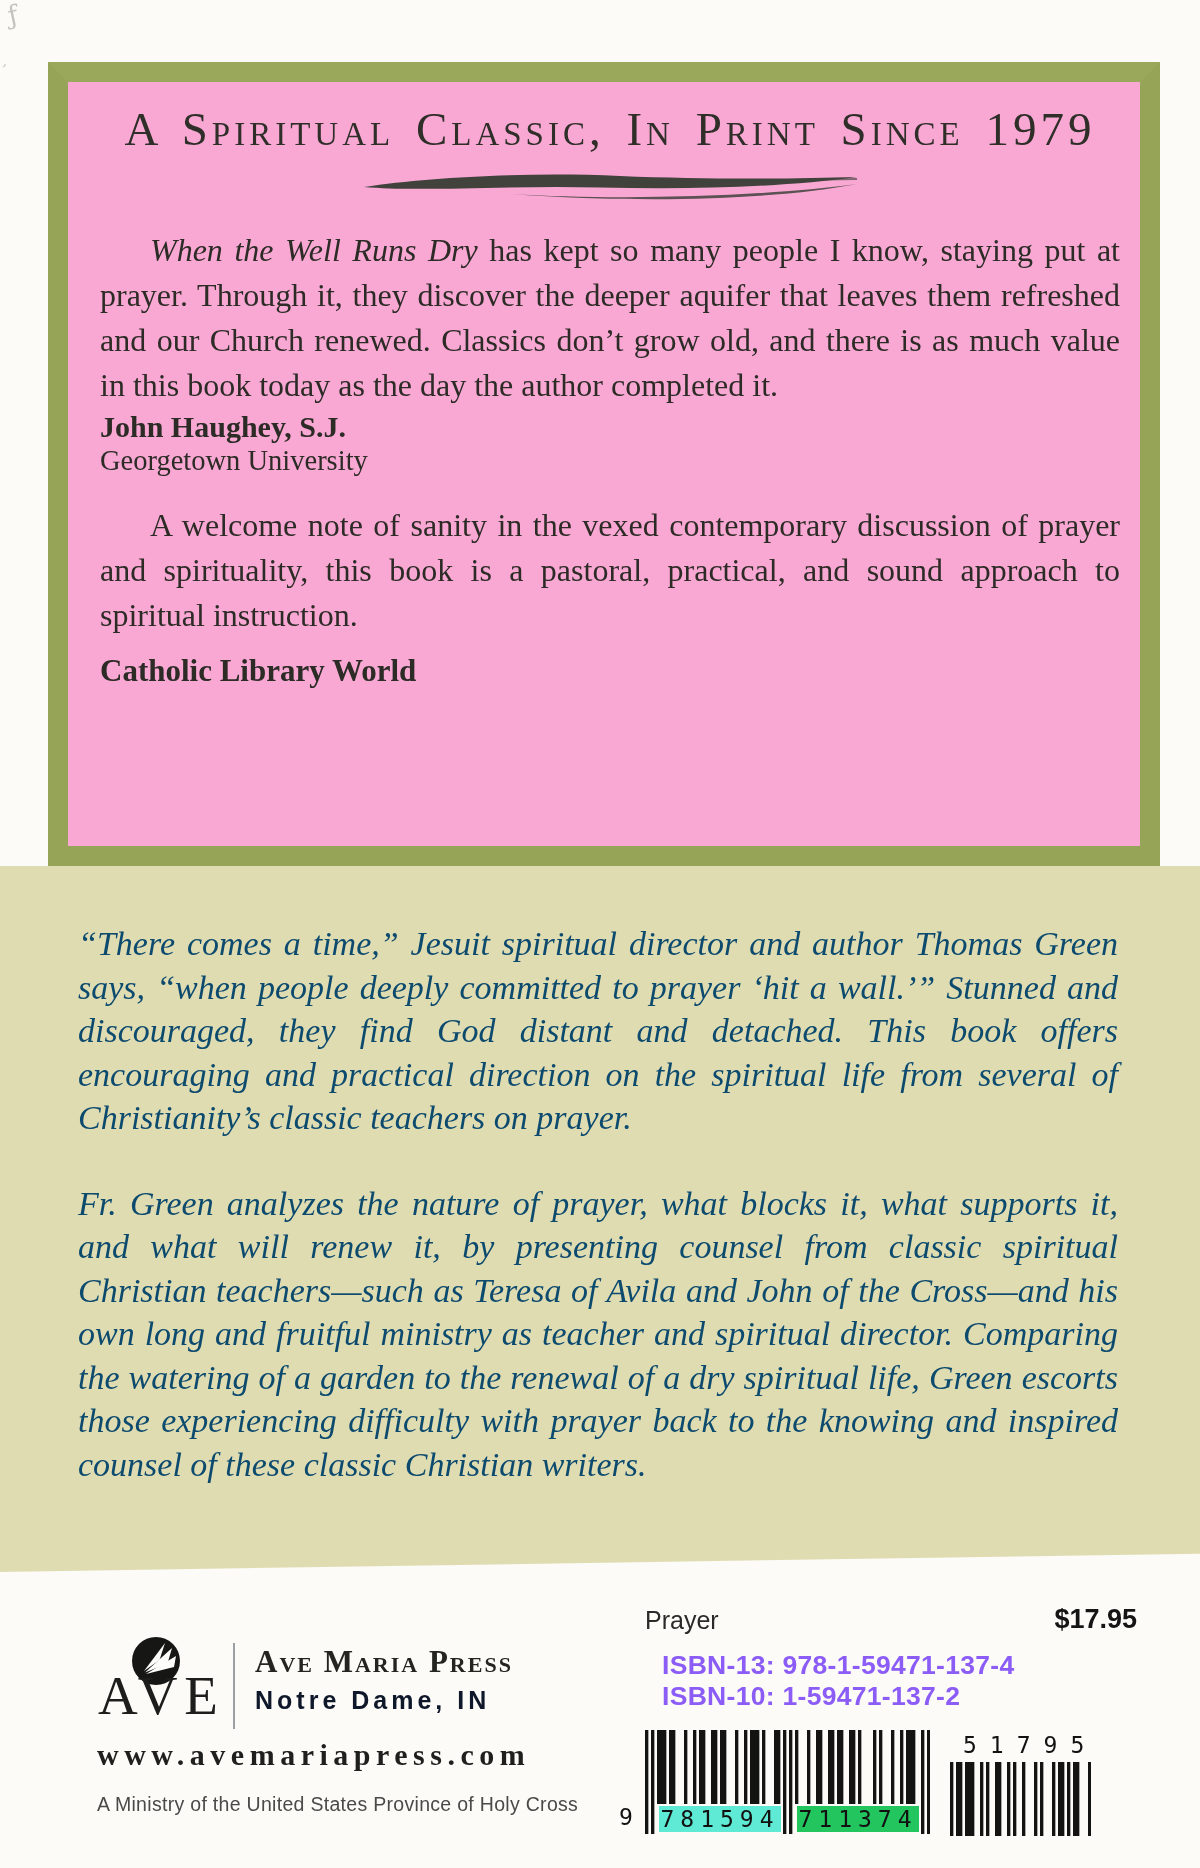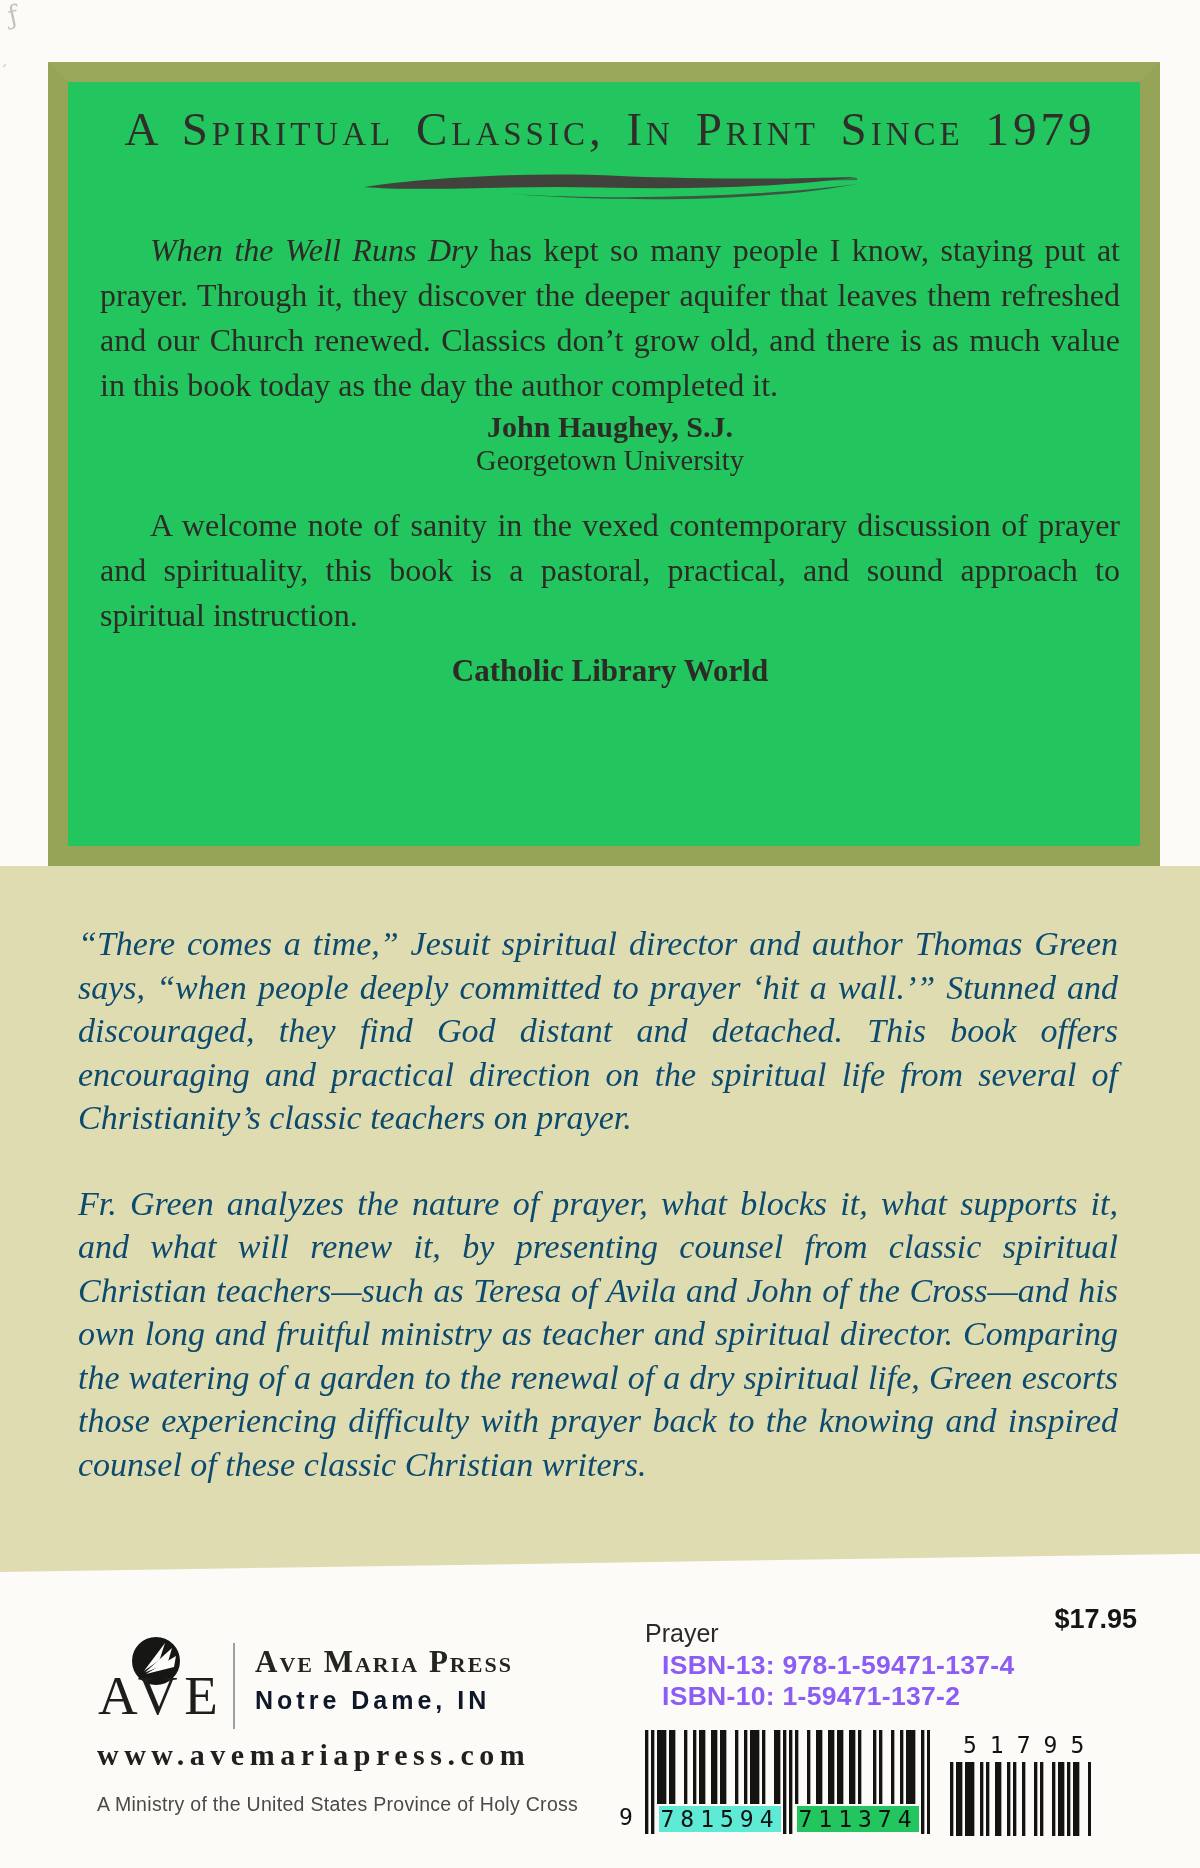--- a/index.html
+++ b/index.html
@@ -9,36 +9,36 @@
     font-family:"Liberation Serif", serif; color:#2d2c27;
   }
   
   .scan-mark{position:absolute; color:#c3c3bf; font-size:26px; font-family:"DejaVu Serif",serif;}
   .m1{left:8px; top:0px; transform:rotate(-12deg);}
   .m2{left:4px; top:52px; font-size:15px; color:#cdcdc9; transform:rotate(20deg);}
 
   
   .praise-box{
     position:absolute; left:48px; top:62px; width:1112px; height:804px;
-    box-sizing:border-box; background:#22c55e; border:20px solid #95a457;
+    box-sizing:border-box; background:#f9a8d4; border:20px solid #95a457;
     border-top-color:#9aa85c; padding:0 20px 0 32px;
   }
   .headline{
     margin-top:20px; text-align:center;
     font-variant:small-caps; font-size:47px; letter-spacing:4px; word-spacing:6px;
     color:#2f2e29;
   }
   .swoosh{width:500px; height:36px; margin:14px auto 0; display:block;}
   .quote{
     font-size:32px; line-height:45px; text-align:justify;
     text-indent:50px; margin:0; color:#2c2b26;
   }
   .q1{margin-top:22px;}
   .q2{margin-top:26px;}
-  .attr{ text-align:center; font-size:28.5px; line-height:33.5px; margin-top:2px; color:#2c2b26;}
+  .attr{ text-align:left; font-size:28.5px; line-height:33.5px; margin-top:2px; color:#2c2b26;}
   .attr-name{font-weight:bold; font-size:30px;}
   .attr2{font-weight:bold; font-size:31px; margin-top:16px;}
 
   
   .body-band{
     position:absolute; left:0; top:866px; width:1200px; height:706px;
     background:#e0dcb2; box-sizing:border-box; padding:56px 82px 0 78px;
     clip-path:polygon(0 0,100% 0,100% 97.4%,0 100%);
   }
   .body-band p{
@@ -64,21 +64,21 @@
     position:absolute; left:255px; top:1686px; font-size:25px; font-weight:700;
     letter-spacing:4px; color:#0f172a;
   }
   .pub-site{
     position:absolute; left:97px; top:1738px; font-size:30px; font-weight:700;
     letter-spacing:5.5px; color:#1f1f1d;
   }
   .pub-ministry{
     position:absolute; left:97px; top:1793px; font-size:19.5px; color:#4a4a48; letter-spacing:0.3px;
   }
-  .category{position:absolute; left:645px; top:1606px; font-size:25px; color:#2a2a2a;margin-top:13px;}
+  .category{position:absolute; left:645px; top:1606px; font-size:25px; color:#2a2a2a;}
   .price{position:absolute; left:990px; top:1604px; width:147px; text-align:right;
     font-size:27px; font-weight:bold; color:#151515;}
   .isbns{position:absolute; left:662px; top:1650px; font-size:26.5px; font-weight:bold;
     line-height:31px; color:#8b5cf6; letter-spacing:0.3px;}
 
   
   .bc-main{position:absolute; left:645px; top:1730px; width:285px; height:106px;}
   .bc-main svg{position:absolute; left:0; top:0;}
   .bc-digit{position:absolute; font-family:"DejaVu Sans Mono", monospace; font-size:23px; color:#111;}
   .bc-9{left:-26px; top:74px;}

